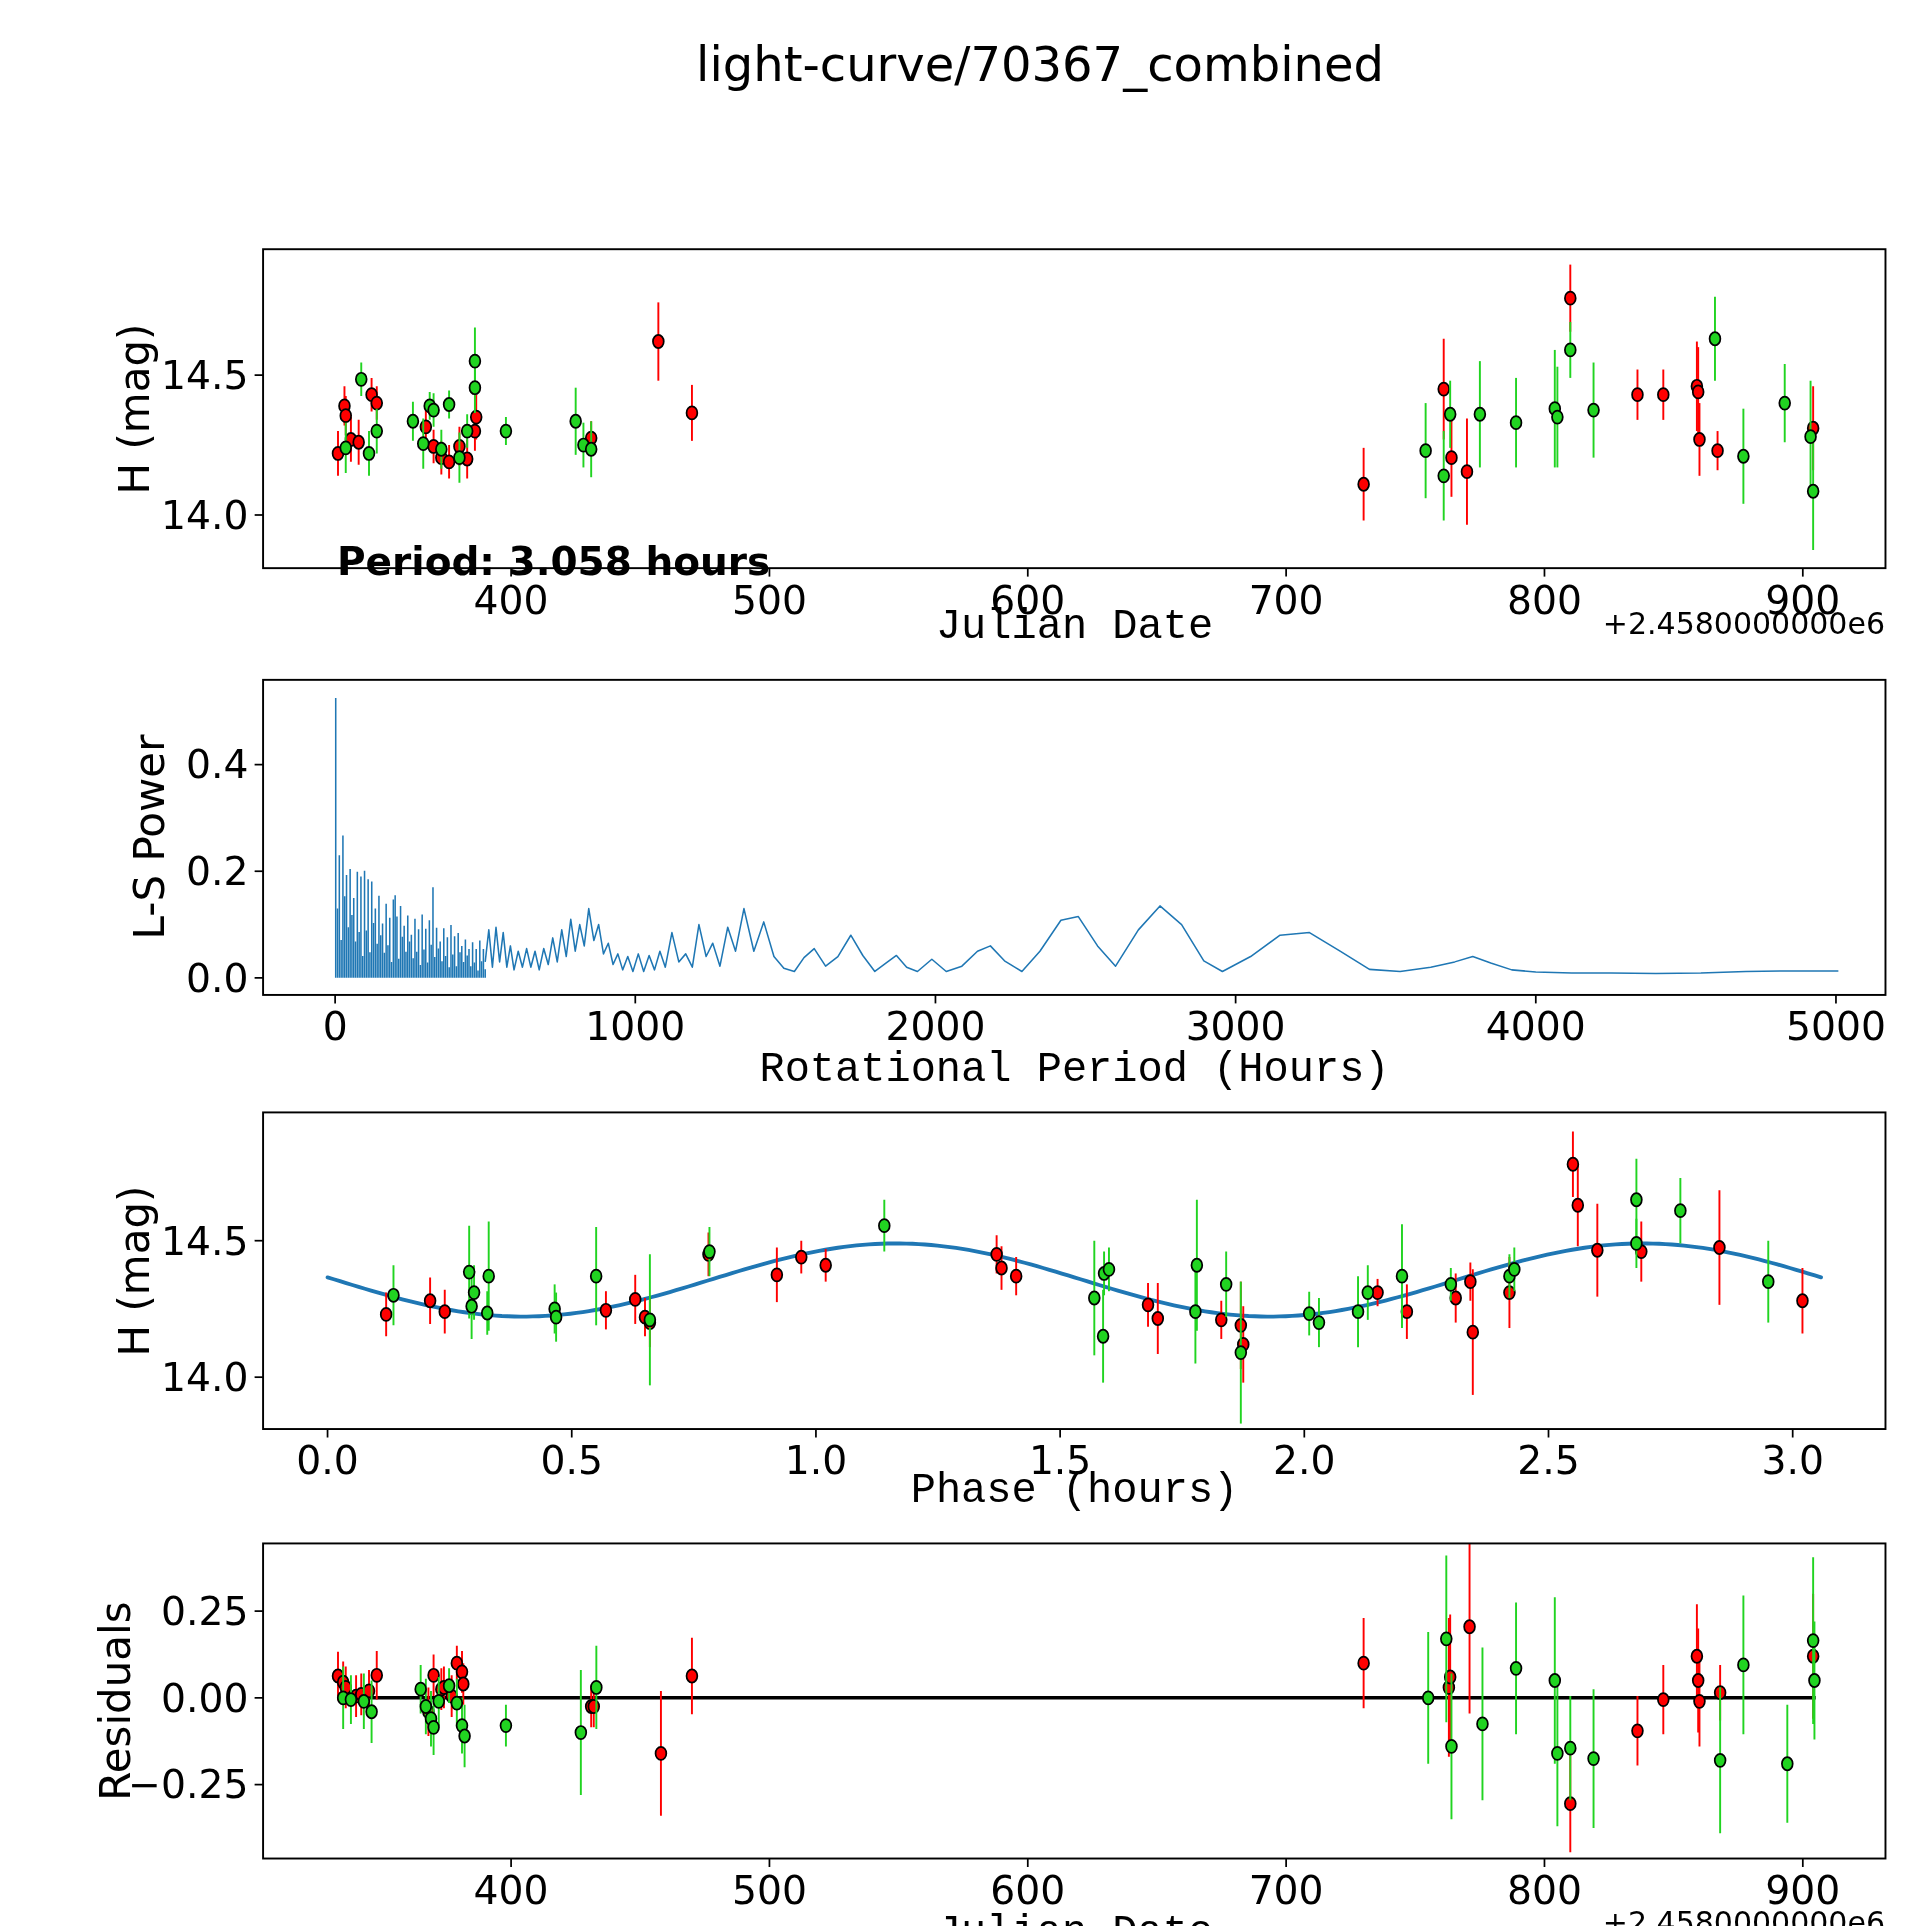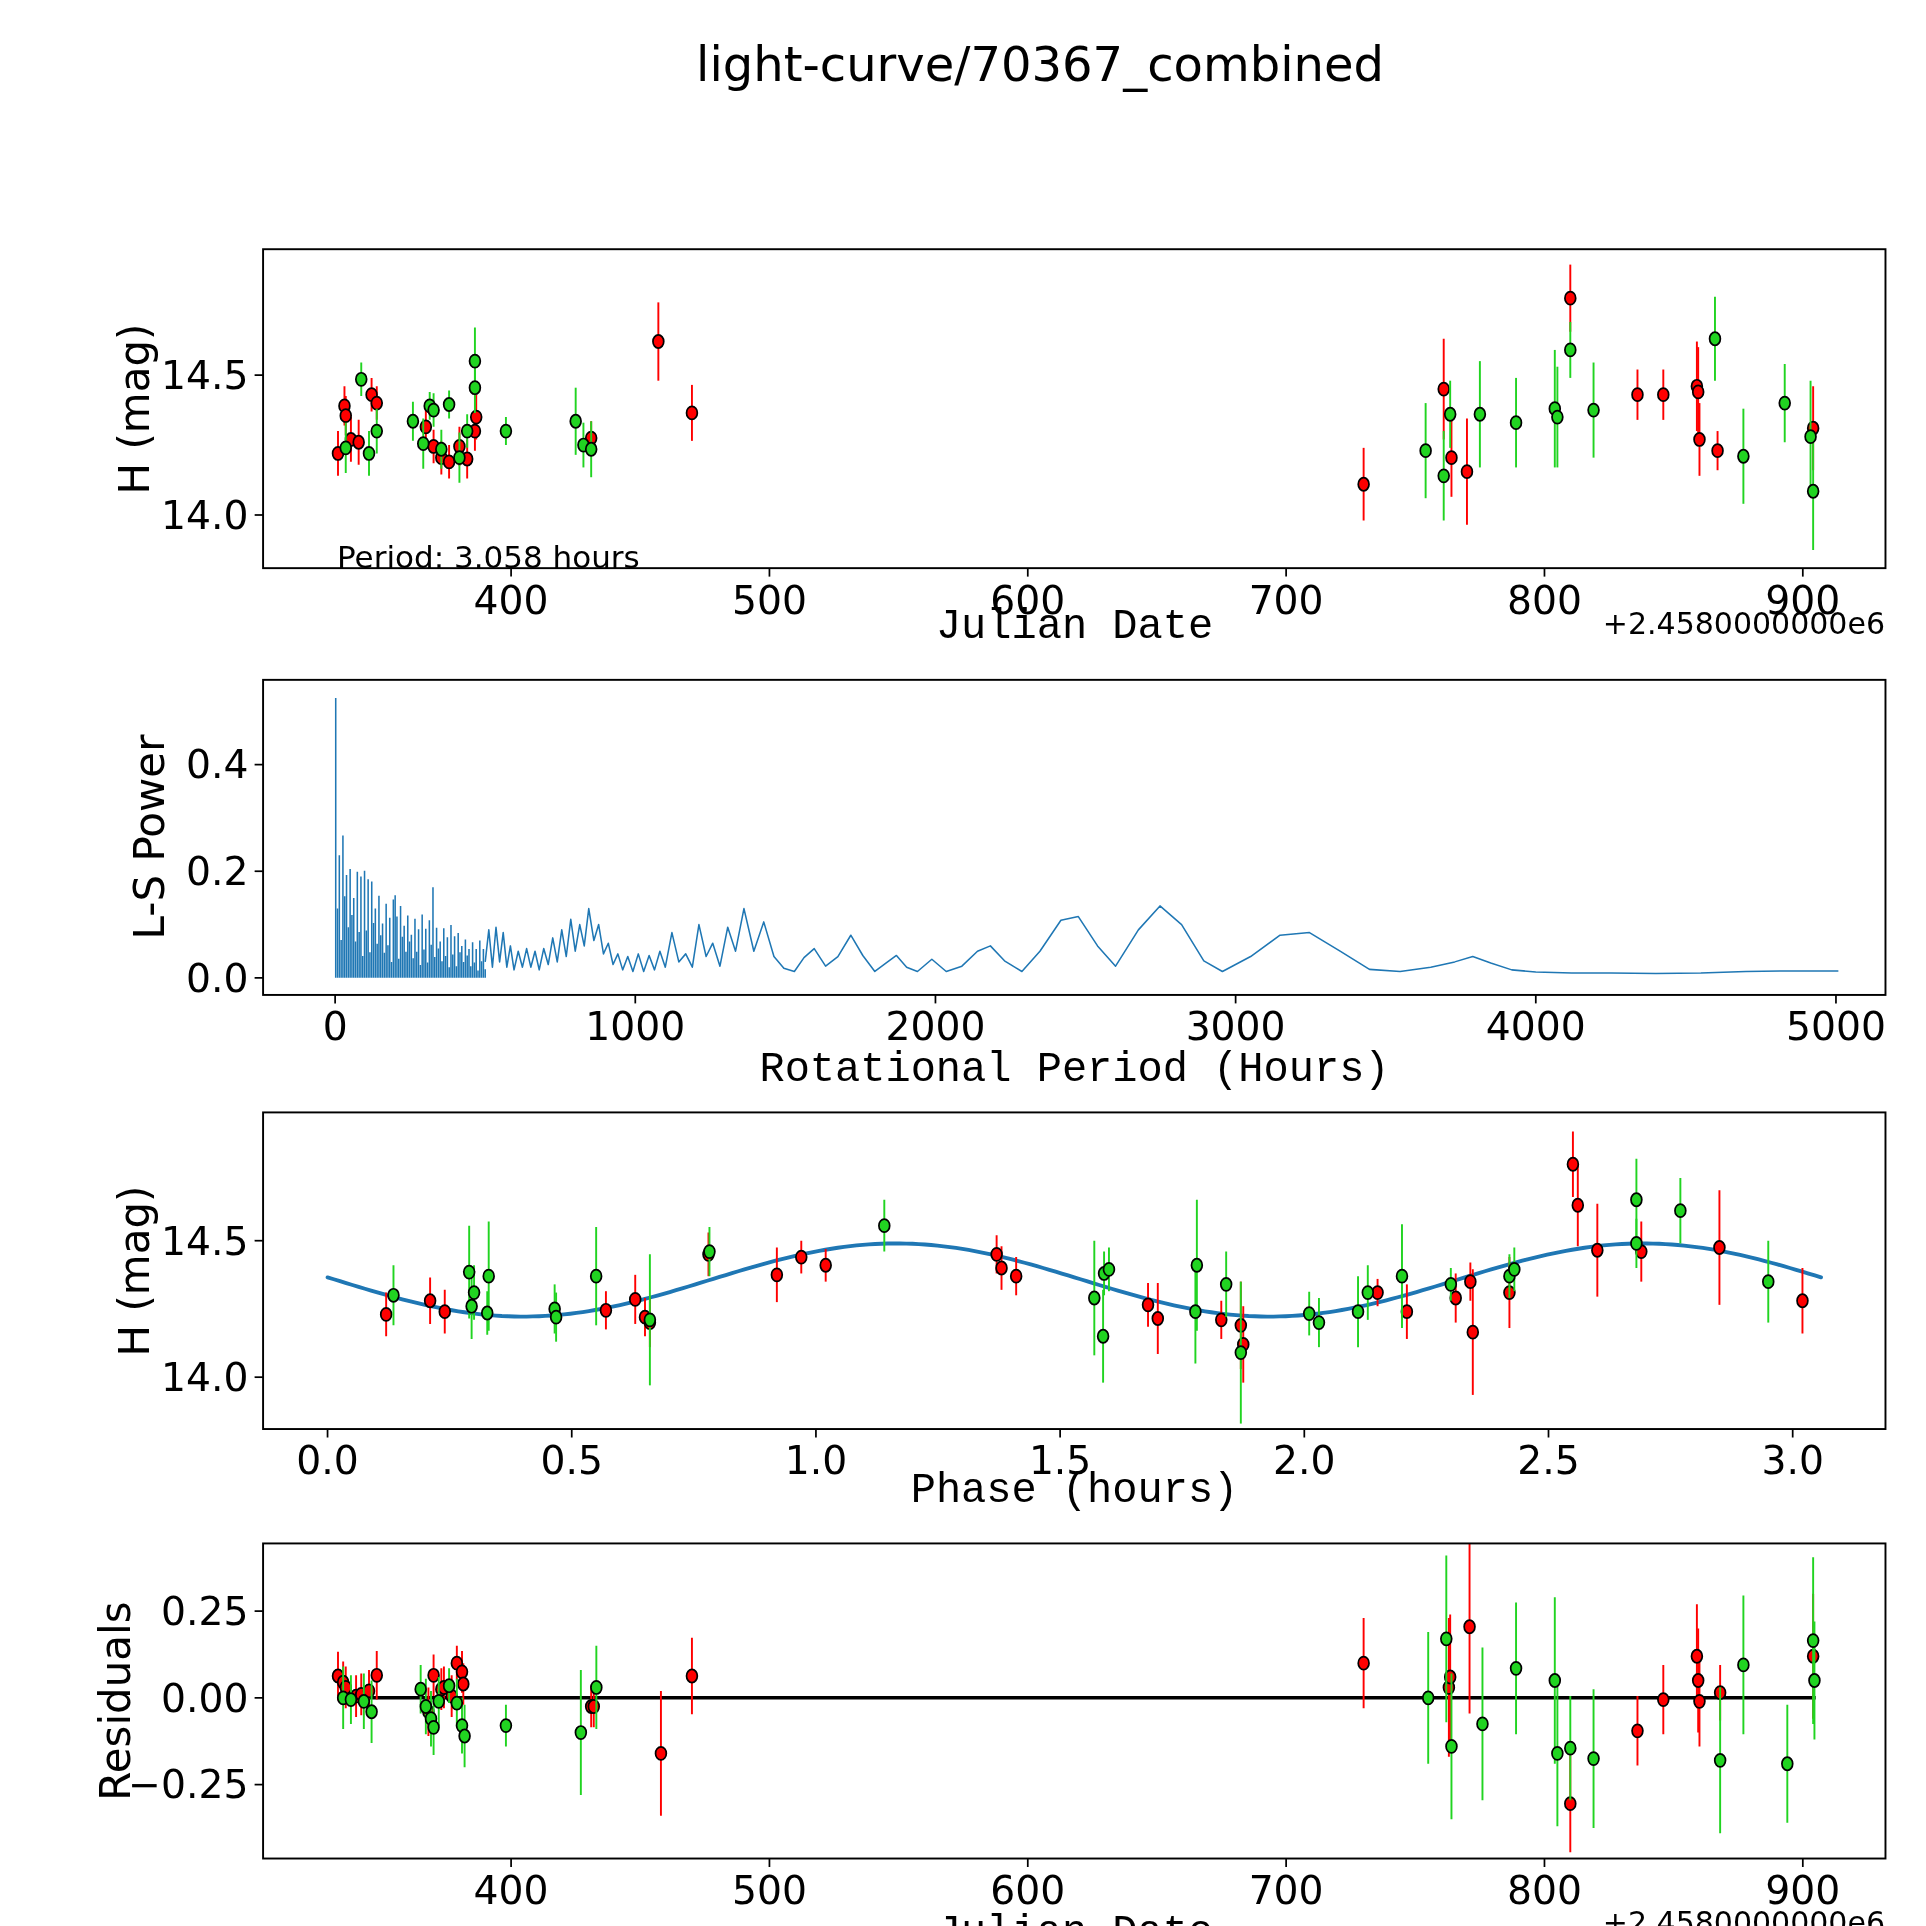--- a/index.html
+++ b/index.html
@@ -35,22 +35,23 @@
   #yl-phase{left:135px;top:1271px;}
   #yl-residuals{left:116px;top:1701px;}
   .offset-text{
     position:absolute;right:195px;font-size:30px;line-height:1.0;
     pointer-events:none;
   }
   #off-lightcurve{top:609px;}
   #off-residuals{top:1908px;}
   .annotation{
     position:absolute;left:337px;top:542px;
-    font-size:31px;line-height:1.0;white-space:nowrap;
+    font-size:39px;line-height:1.0;white-space:nowrap;
     pointer-events:none;
+    font-weight:bold;
   }
   #plot{position:absolute;left:0;top:0;}
 </style>
 </head>
 <body>
 
 <div id="figure">
   <svg id="plot" width="2080" height="2080" viewBox="0 0 5400 5400">
       <g>
         <clipPath id="clip0">

